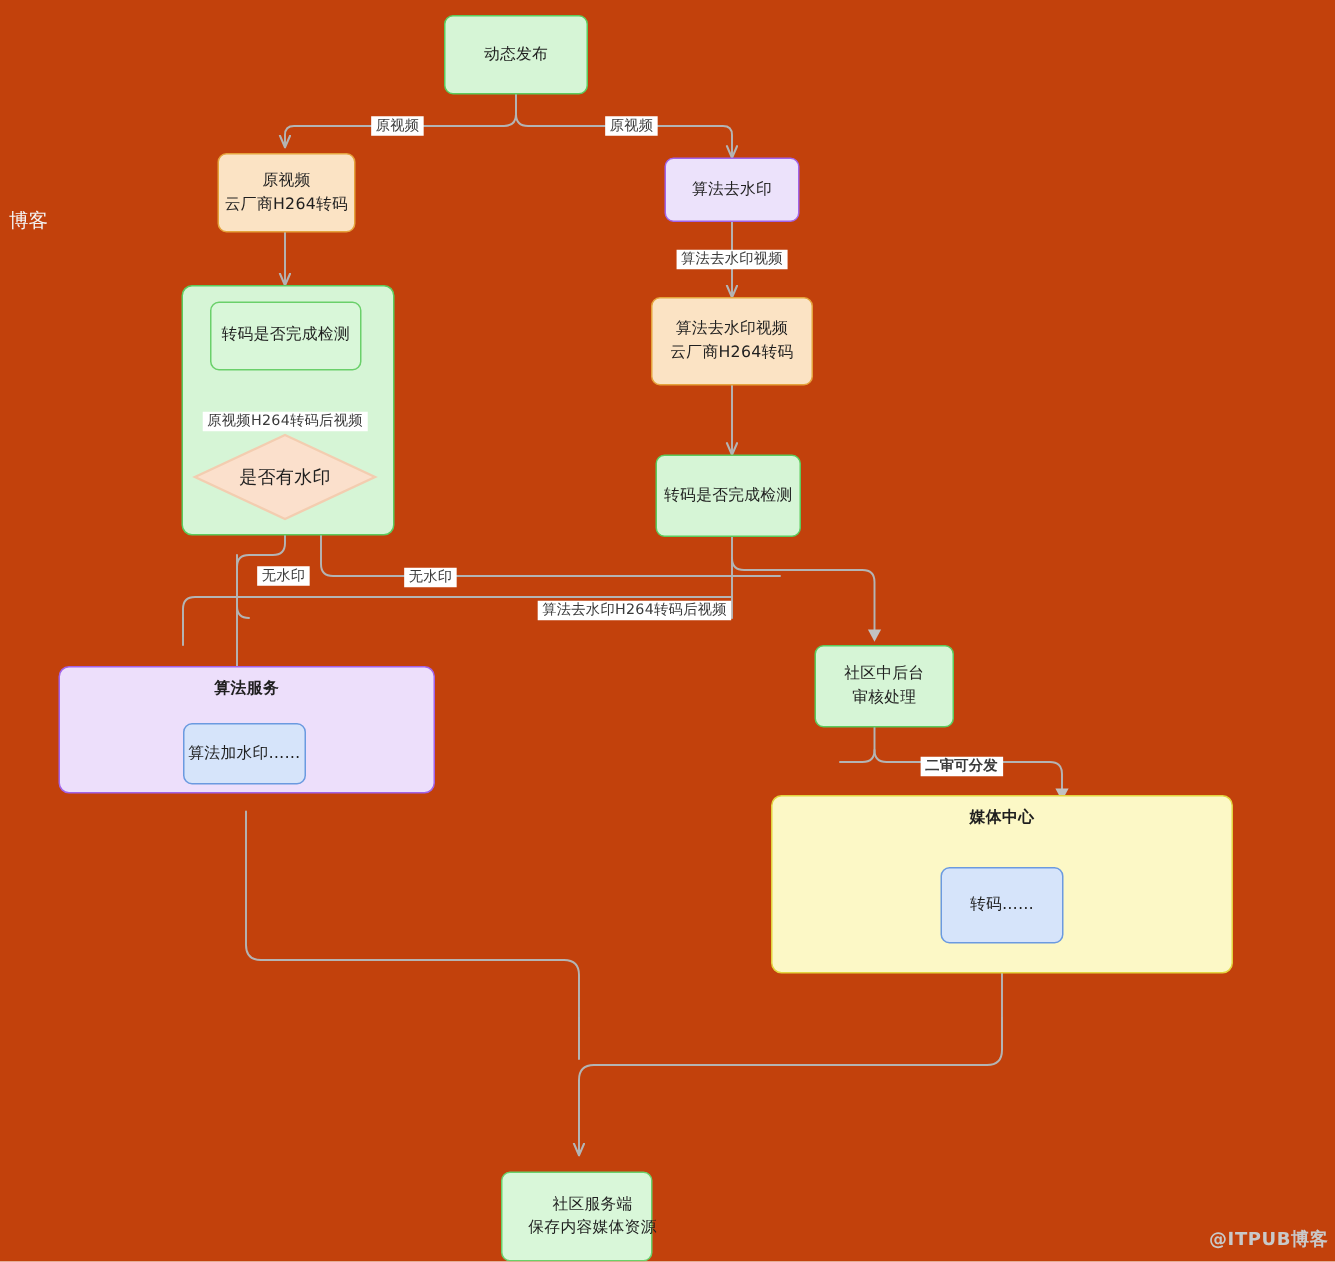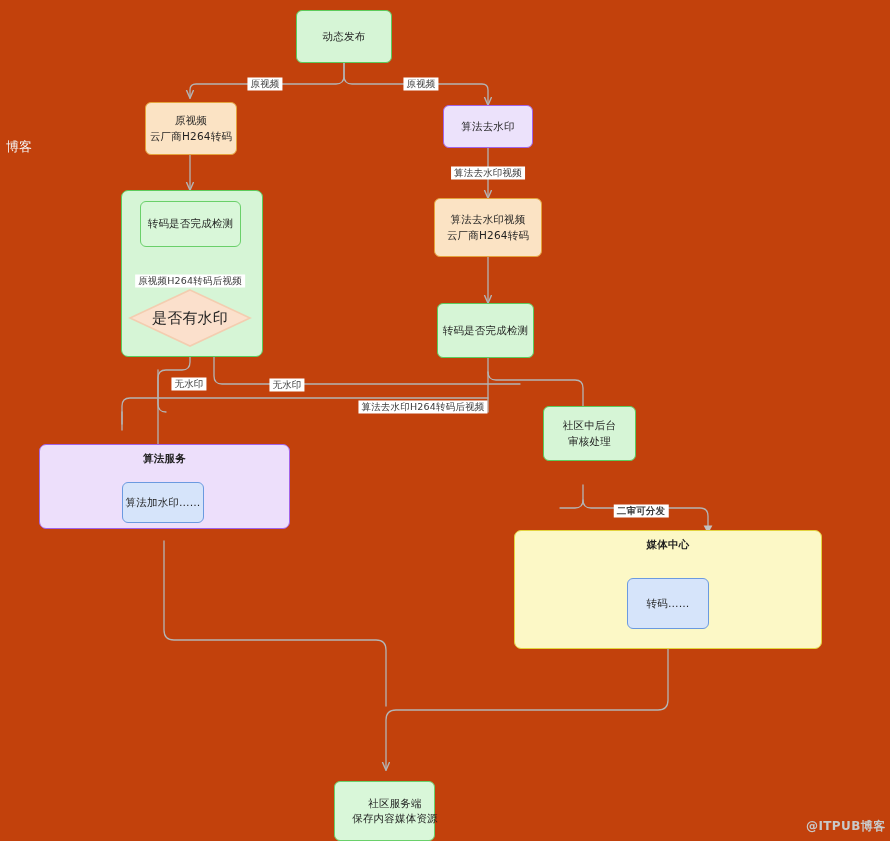--- a/index.html
+++ b/index.html
@@ -68,21 +68,21 @@
     display:flex;
     align-items:center;
     justify-content:center;
   }
   .diamond .dshape{
     position:absolute;
     left:0;top:0;width:100%;height:100%;
   }
   .diamond .dlabel{
     position:relative;
-    font-size:15px;
+    font-size:12px;
     color:#1f1f1f;
     white-space:nowrap;
     letter-spacing:.2px;
   }
 
   .elabel{
     position:absolute;
     font-size:9.5px;
     color:#3a3a3a;
     background:#ffffff;
@@ -184,21 +184,21 @@
 
   <div class="node n-orange" style="left:434px;top:198px;width:108px;height:59px;">
     <span class="ln">算法去水印视频</span>
     <span class="ln">云厂商H264转码</span>
   </div>
 
   <div class="node n-green" style="left:437px;top:303px;width:97px;height:55px;">
     <span class="ln">转码是否完成检测</span>
   </div>
 
-  <div class="node n-green" style="left:543px;top:406px;width:93px;height:55px;">
+  <div class="node n-green" style="left:543px;top:430px;width:93px;height:55px;">
     <span class="ln">社区中后台</span>
     <span class="ln">审核处理</span>
   </div>
 
   <div class="container c-purple" style="left:39px;top:444px;width:251px;height:85px;padding-left:11px;">
     <div class="container-title">算法服务</div>
   </div>
 
   <div class="node n-blue" style="left:122px;top:482px;width:82px;height:41px;">
     <span class="ln">算法加水印……</span>

